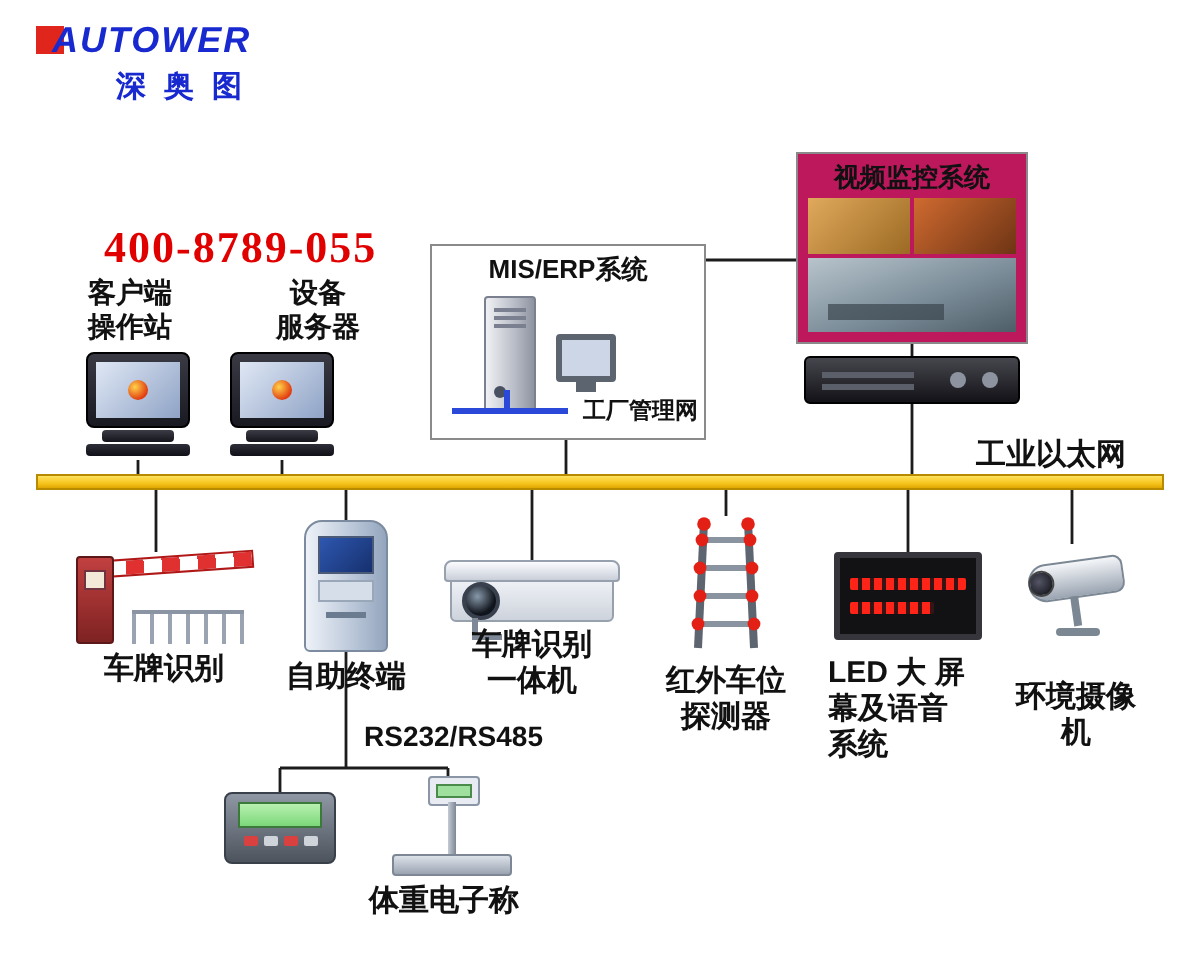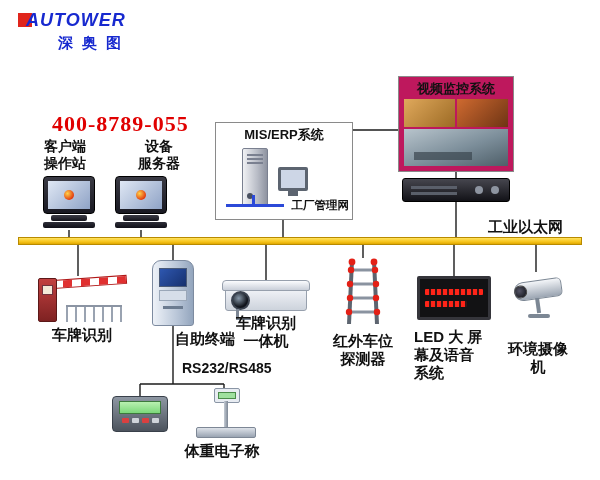--- a/index.html
+++ b/index.html
@@ -221,21 +221,21 @@
     <div class="barrier-post"></div>
     <div class="barrier-rail"></div>
   </div>
   <div class="lbl" style="left:36px;top:326px;width:92px;">车牌识别</div>
 
   <div id="kiosk">
     <div class="kiosk-screen"></div>
     <div class="kiosk-pad"></div>
     <div class="kiosk-slot"></div>
   </div>
-  <div class="lbl" style="left:142px;top:330px;width:62px;margin-left:32px;">自助终端</div>
+  <div class="lbl" style="left:142px;top:330px;width:62px;">自助终端</div>
 
   <div id="lpr">
     <div class="lpr-body"></div>
     <div class="lpr-hood"></div>
     <div class="lpr-lens"></div>
     <div class="lpr-mount"></div>
   </div>
   <div class="lbl" style="left:224px;top:314px;width:84px;">
     <span>车牌识别</span>
     <span>一体机</span>

